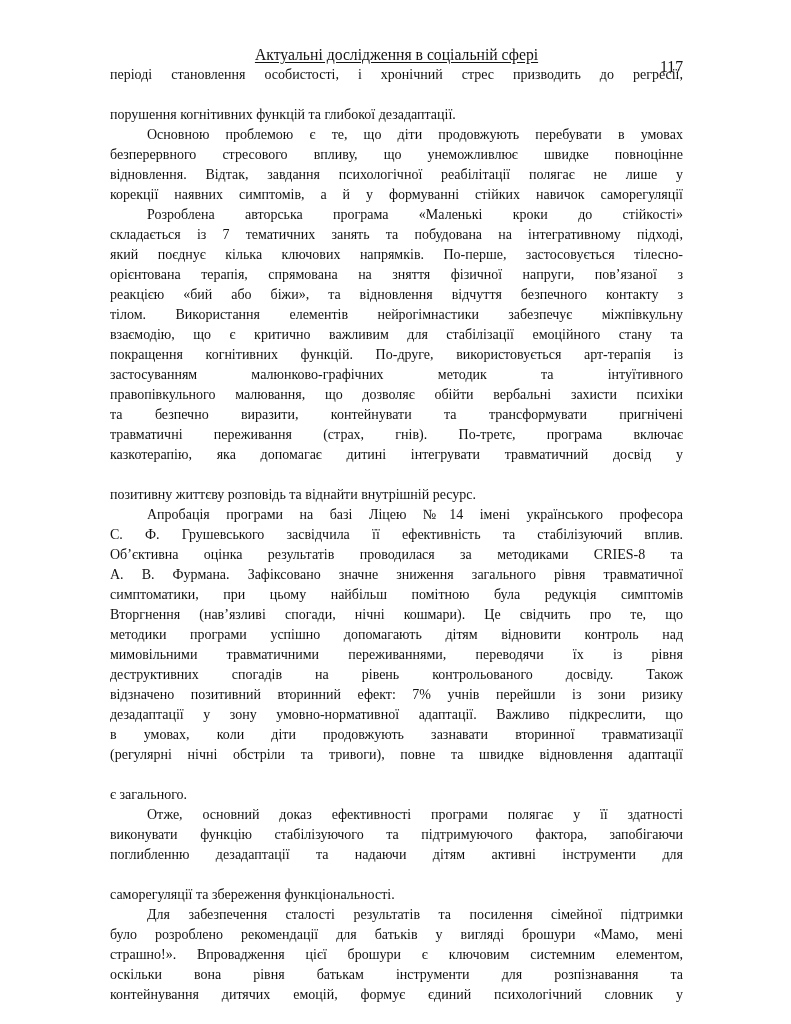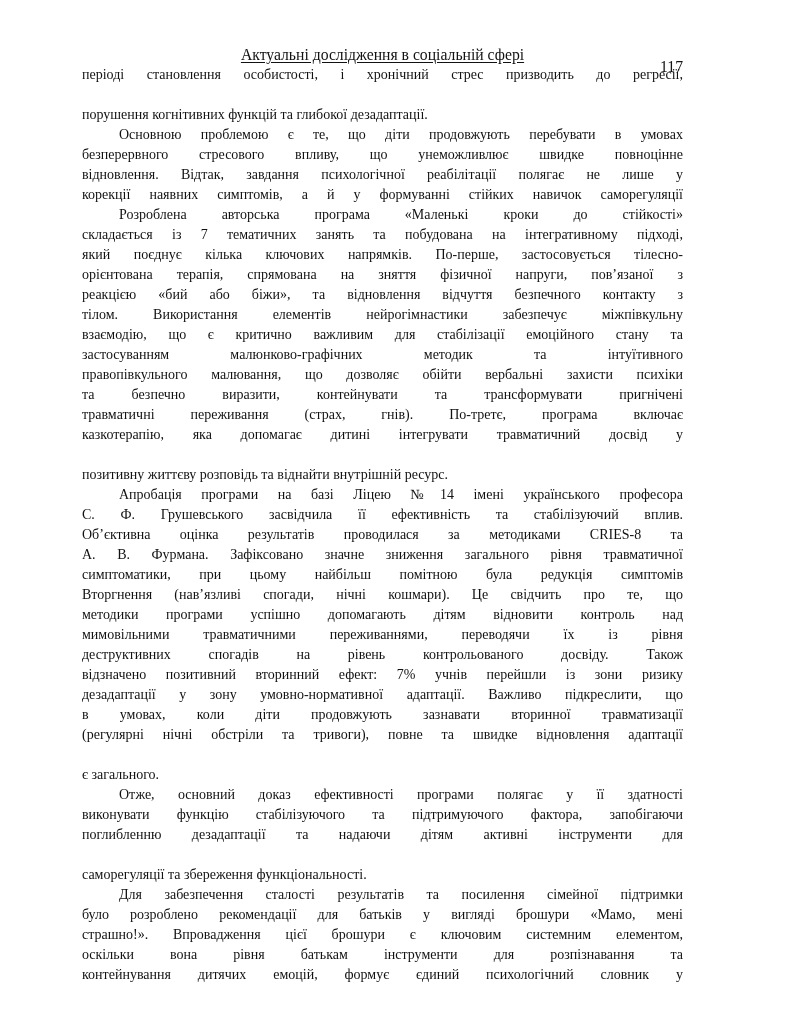--- a/index.html
+++ b/index.html
@@ -12,21 +12,21 @@
     width: 791px;
     height: 1024px;
     background: #ffffff;
     font-family: "Liberation Serif", "DejaVu Serif", serif;
     color: #121212;
     overflow: hidden;
     box-sizing: border-box;
   }
   .content {
     box-sizing: content-box;
-    padding: 45px 108px 0 82px; 
+    padding: 45px 108px 0 110px; 
   }
   .running-header {
     position: relative;
     height: 20px;
     line-height: 20px;
     font-size: 15.7px;
     text-align: center;
     white-space: nowrap;
   }
   .header-title {
@@ -77,20 +77,21 @@
           <div class="line">корекції наявних симптомів, а й у формуванні стійких навичок саморегуляції</div>
         </div>
         <div>
           <div class="line indent">Розроблена авторська програма «Маленькі кроки до стійкості»</div>
           <div class="line">складається із 7 тематичних занять та побудована на інтегративному підході,</div>
           <div class="line">який поєднує кілька ключових напрямків. По-перше, застосовується тілесно-</div>
           <div class="line">орієнтована терапія, спрямована на зняття фізичної напруги, пов’язаної з</div>
           <div class="line">реакцією «бий або біжи», та відновлення відчуття безпечного контакту з</div>
           <div class="line">тілом. Використання елементів нейрогімнастики забезпечує міжпівкульну</div>
           <div class="line">взаємодію, що є критично важливим для стабілізації емоційного стану та</div>
+          <div class="line">покращення когнітивних функцій. По-друге, використовується арт-терапія із</div>
           <div class="line">застосуванням малюнково-графічних методик та інтуїтивного</div>
           <div class="line">правопівкульного малювання, що дозволяє обійти вербальні захисти психіки</div>
           <div class="line">та безпечно виразити, контейнувати та трансформувати пригнічені</div>
           <div class="line">травматичні переживання (страх, гнів). По-третє, програма включає</div>
           <div class="line">казкотерапію, яка допомагає дитині інтегрувати травматичний досвід у</div>
           <div class="line last">позитивну життєву розповідь та віднайти внутрішній ресурс.</div>
         </div>
         <div>
           <div class="line indent">Апробація програми на базі Ліцею №14 імені українського професора</div>
           <div class="line">С. Ф. Грушевського засвідчила її ефективність та стабілізуючий вплив.</div>

